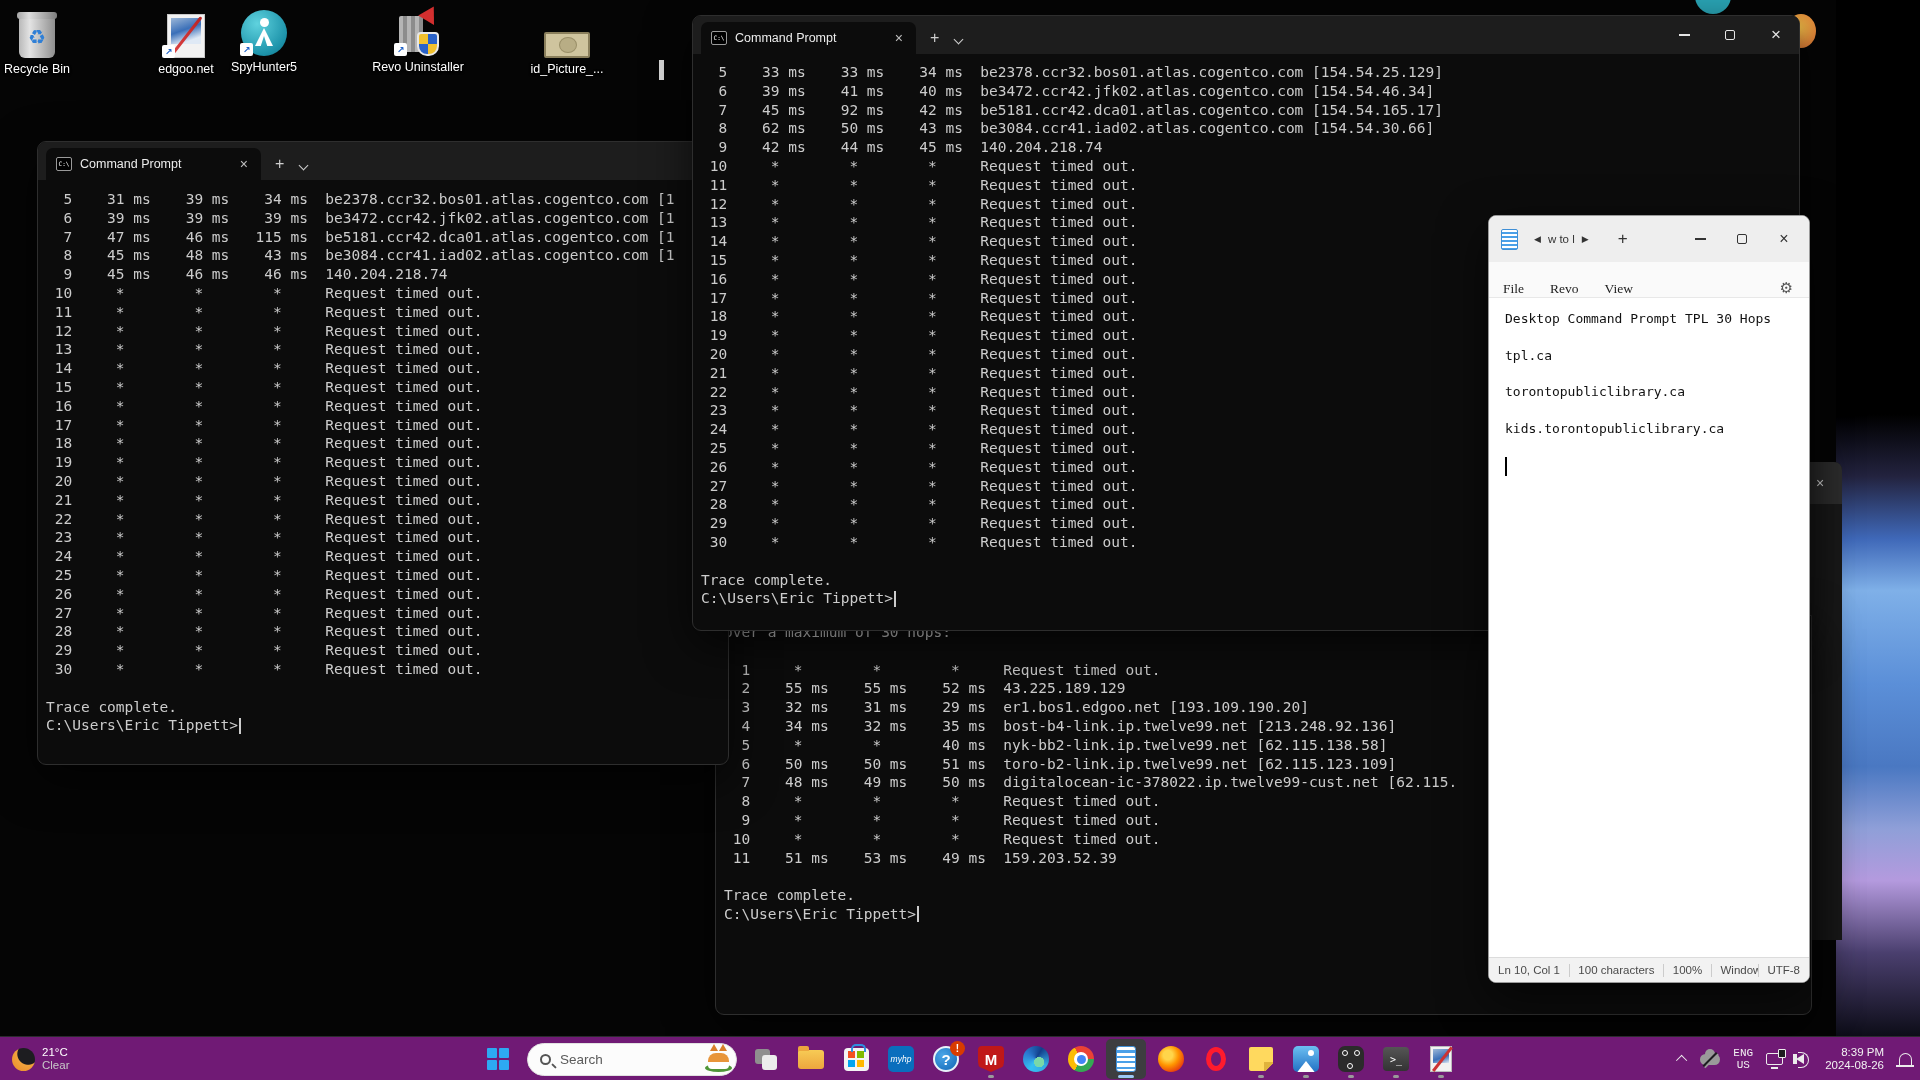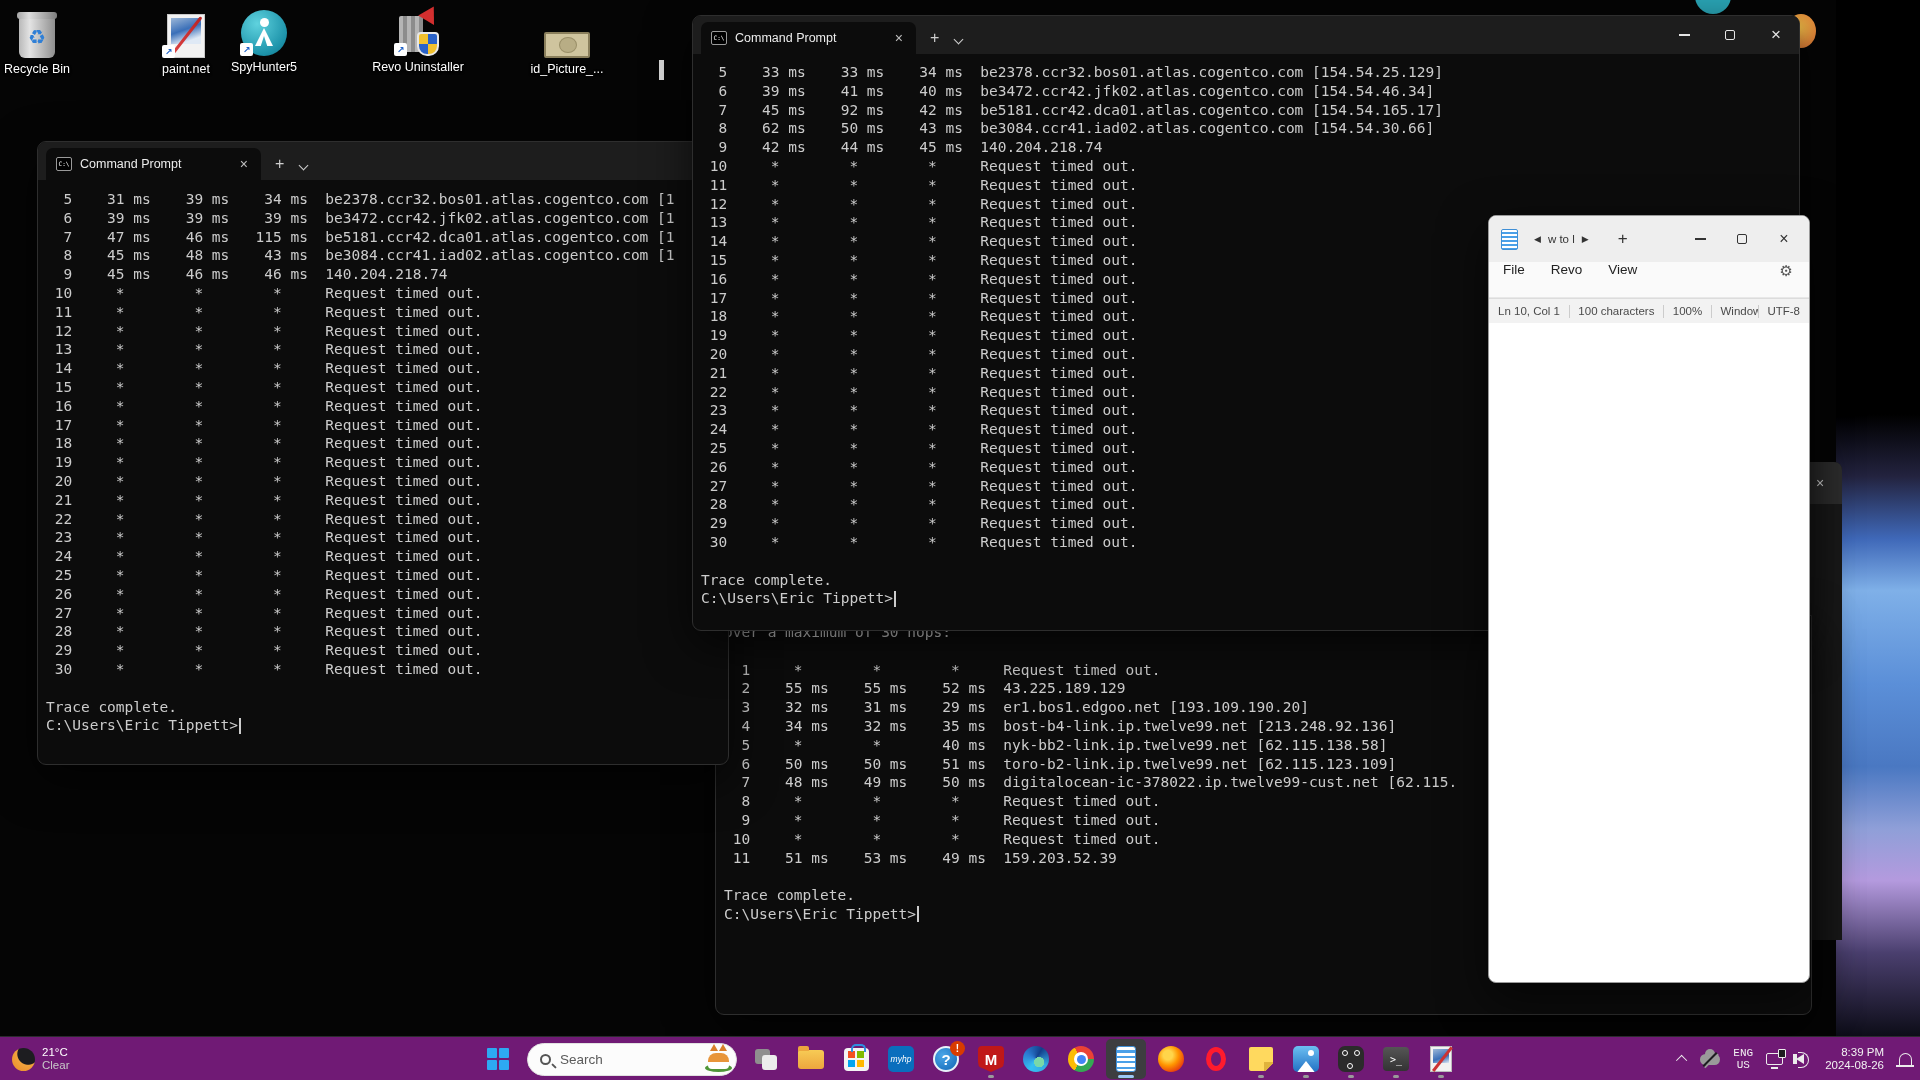--- a/index.html
+++ b/index.html
@@ -100,22 +100,22 @@
     background-image:repeating-linear-gradient(#fff 0 2px, #4aa0e8 2px 4px); margin-right:16px; }
   .np-nav { display:flex; align-items:center; gap:7px; color:#555; }
   .np-nav .arr { font-size:9px; color:#333; }
   .np-tab-label { font-size:11.5px; color:#333; max-width:42px; overflow:hidden; white-space:nowrap; }
   .np-plus { font-size:17px; color:#333; margin-left:22px; font-weight:300; }
   .np-controls { position:absolute; right:4px; top:0; height:46px; display:flex; align-items:center; }
   .npc { width:42px; height:40px; display:flex; align-items:center; justify-content:center; }
   .npc .min { width:11px; height:1.3px; background:#333; }
   .npc .max { width:10px; height:10px; border:1.3px solid #333; border-radius:2px; }
   .npc.close { color:#333; font-size:16px; font-weight:300; }
-  .np-menubar { height:36px; background:#fafafa; display:flex; align-items:flex-start; padding:0 14px; gap:26px;
-    border-bottom:1px solid #e8e8e8; position:relative; }
+  .np-menubar { height:36px; background:#fafafa; display:flex; align-items:flex-end; padding:0 14px; gap:26px;
+    border-bottom:1px solid #e8e8e8; position:relative;font-family:Liberation Serif, serif; }
   .np-menu { font-size:13.5px; color:#222; }
   .np-gear { position:absolute; right:16px; color:#555; font-size:15px; }
   .np-body { flex:1; background:#fff; padding:12px 0 0 16px; overflow:hidden; }
   .np-body pre { font-family:"DejaVu Sans Mono","Liberation Mono",monospace; font-size:13px;
     line-height:18.3px; color:#111; white-space:pre; }
   .np-caret { width:1.5px; height:19px; background:#000; margin-top:19px; }
   .np-status { height:25px; background:#f2f2f2; border-top:1px solid #dcdcdc; display:flex; align-items:center;
     font-size:11.5px; color:#4a4a4a; white-space:nowrap; }
   .np-status .seg { padding:0 9px; }
   .np-status .div { width:1px; height:13px; background:#ccc; }
@@ -241,21 +241,21 @@
   <div class="lbl">Recycle Bin</div>
 </div>
 <div class="dicon" style="left:140px; top:8px;">
   <div class="art">
       <div class="art-page">
         <div class="img"></div>
         <div class="brush"></div>
       </div>
     <span class="shortcut-badge">↗</span>
     </div>
-  <div class="lbl">paint.net</div>
+  <div class="lbl">edgoo.net</div>
 </div>
 <div class="dicon" style="left:218px; top:6px;">
   <div class="art">
       <div class="art-sh">
         <div class="head"></div>
         <div class="body"></div>
       </div>
     <span class="shortcut-badge">↗</span>
     </div>
   <div class="lbl">SpyHunter5</div>
@@ -425,20 +425,30 @@
         </div>
       <div class="npc close">×</div>
     </div>
   </div>
   <div class="np-menubar">
     <span class="np-menu">File</span>
     <span class="np-menu">Revo</span>
     <span class="np-menu">View</span>
     <span class="np-gear">⚙</span>
   </div>
+  <div class="np-body">
+    <pre>Desktop Command Prompt TPL 30 Hops
+
+tpl.ca
+
+torontopubliclibrary.ca
+
+kids.torontopubliclibrary.ca</pre>
+    <div class="np-caret"></div>
+  </div>
   <div class="np-status">
     <span class="seg">Ln 10, Col 1</span>
     <span class="div"></span>
     <span class="seg">100 characters</span>
     <span class="div"></span>
     <span class="seg">100%</span>
     <span class="div"></span>
     <span class="seg clip">Windows (CRLF)</span>
     <span class="div"></span>
     <span class="seg">UTF-8</span>

